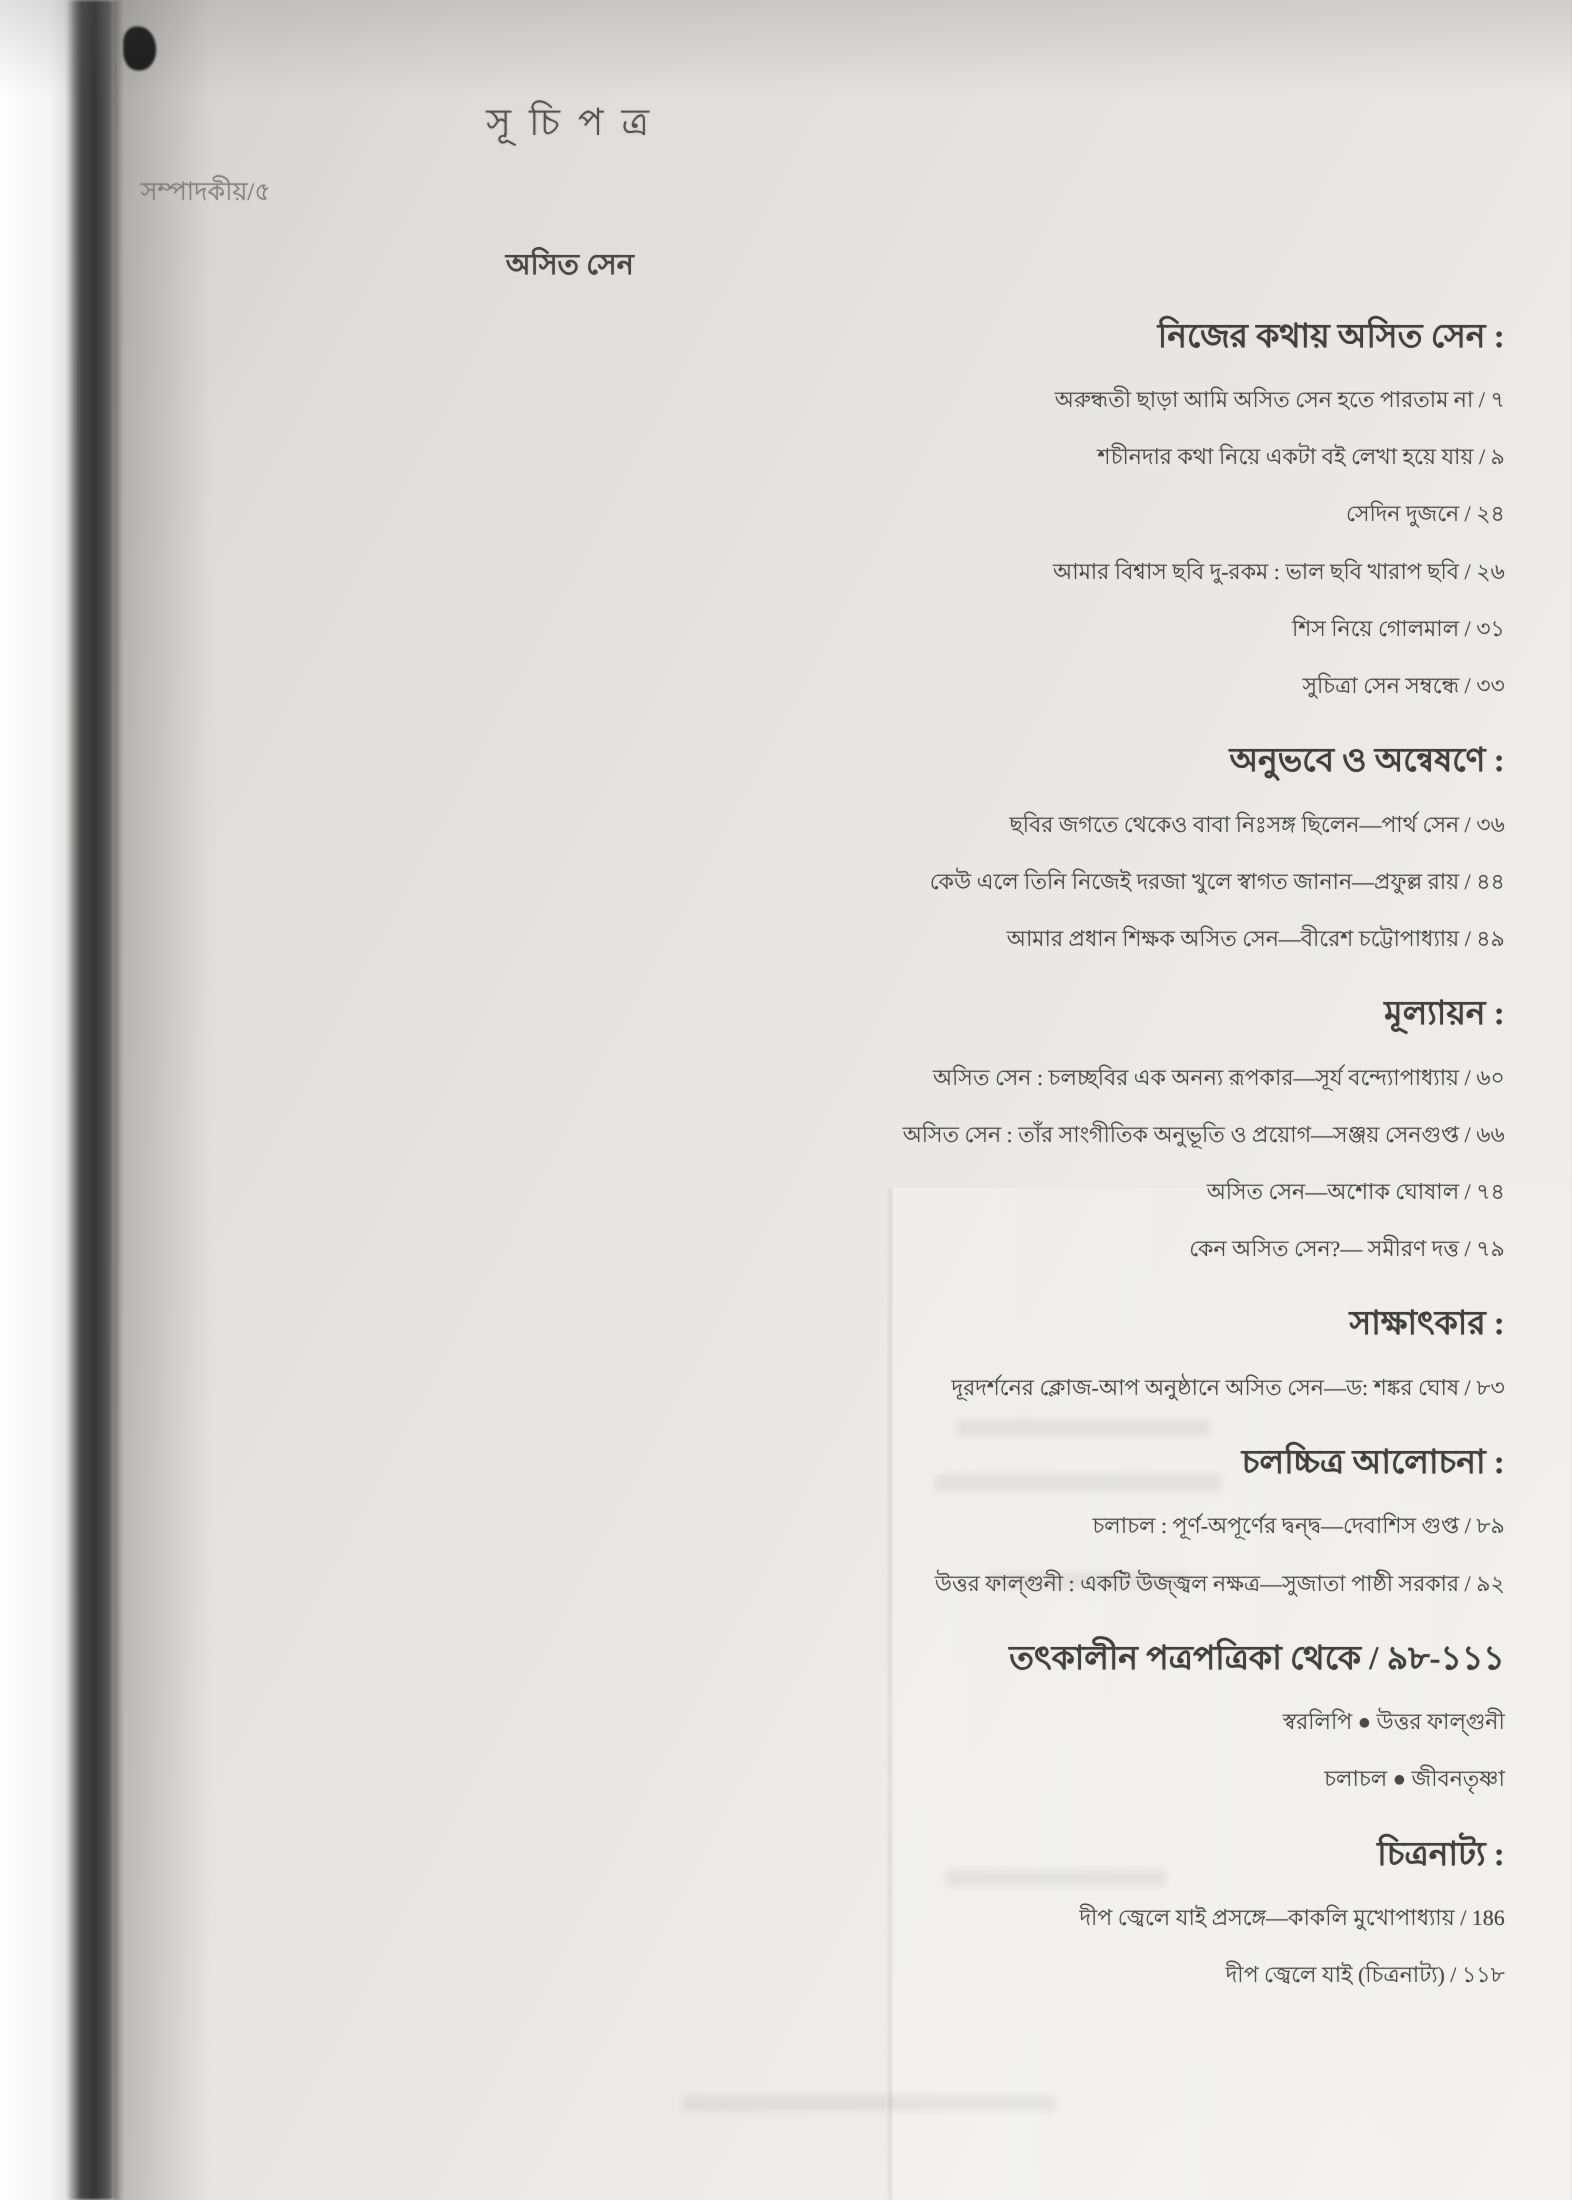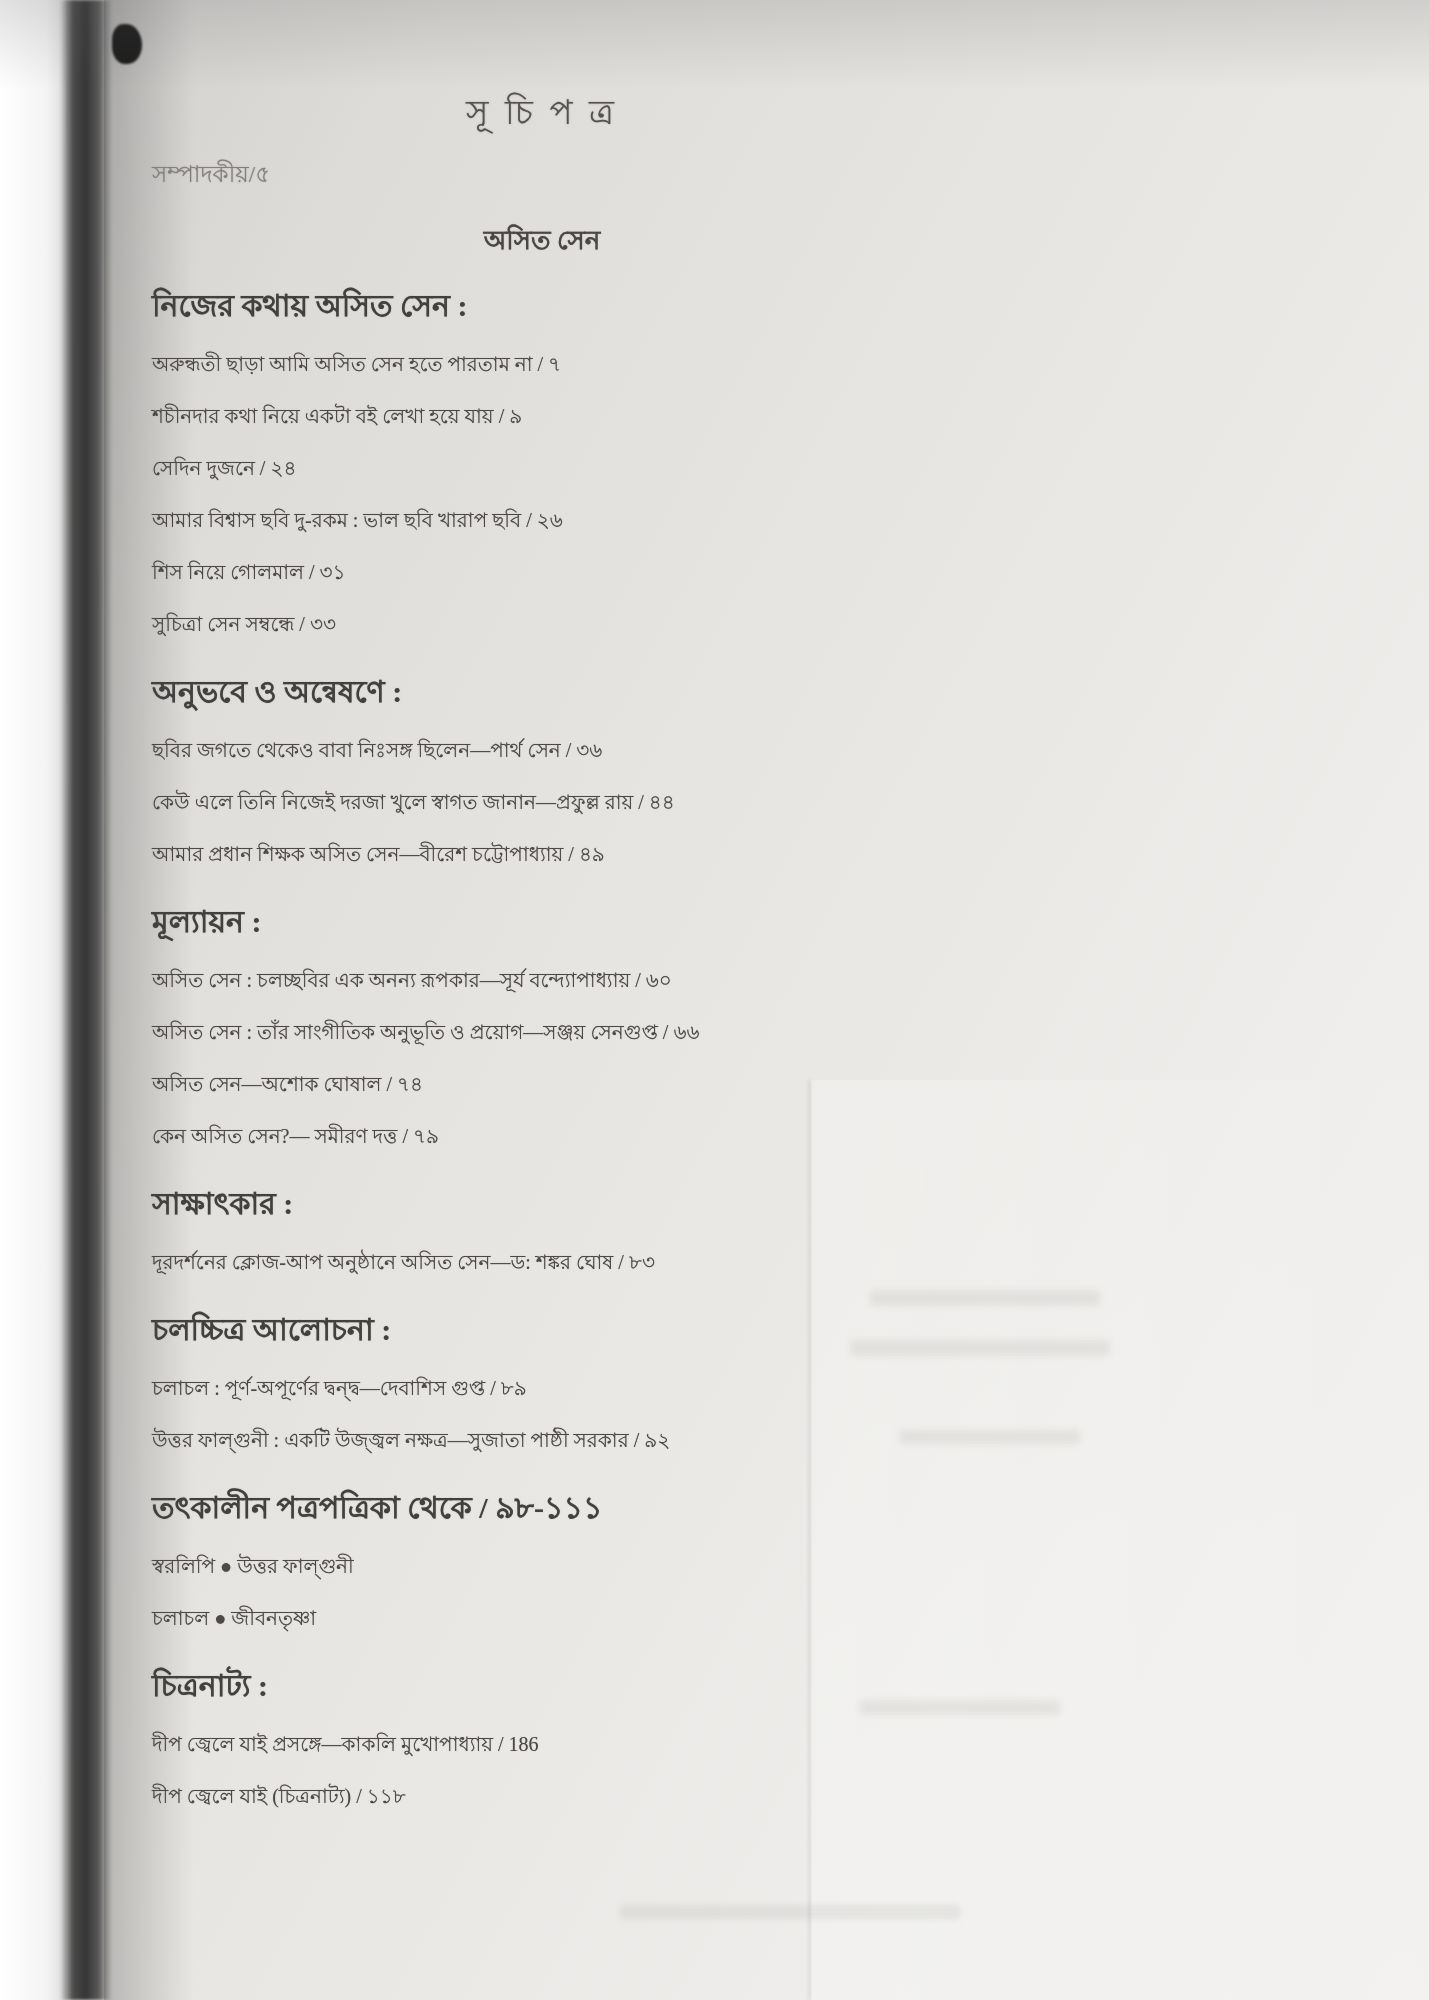--- a/index.html
+++ b/index.html
@@ -43,41 +43,41 @@
   .fold-light {
     position: absolute; left: 811px; top: 1080px; width: 618px; height: 920px;
     background: linear-gradient(90deg, rgba(255,255,255,0.25), rgba(255,255,255,0.05));
   }
   .smudge {
     position: absolute; background: rgba(110,105,100,0.10);
     filter: blur(3px); border-radius: 3px;
   }
 
   .content {
-    position: absolute; left: 152px; top: 0; width: 1240px;
+    position: absolute; left: 128px; top: 0; width: 1240px;
     color: #474442;
   }
   .center-box { width: 780px; text-align: center; }
   .page-title {
     margin-top: 88px; font-size: 34px; line-height: 50px;
     letter-spacing: 4px; color: #555250;
     text-shadow: 0 0 1.5px rgba(80,78,76,0.55);
     white-space: nowrap;
   }
   .editorial {
     margin-top: 22px; font-size: 23px; line-height: 30px;
     color: #84817d; text-shadow: 0 0 1.5px rgba(130,127,123,0.6);
     white-space: nowrap;
   }
   .subject {
     margin-top: 28px; font-size: 26px; line-height: 46px; font-weight: bold;
     color: #4a4745; text-shadow: 0 0 1px rgba(70,68,66,0.5);
     white-space: nowrap;
   }
-  .sec { margin-top: 16px; }
+  .sec { margin-top: 16px; text-align: right; }
   .sec-heading {
     font-size: 30px; line-height: 52px; font-weight: bold;
     color: #434140; text-shadow: 0 0 1px rgba(67,65,64,0.5);
     white-space: nowrap; margin: 0 0 6px 0;
   }
   .toc-item {
     font-size: 20px; line-height: 52px;
     color: #4c4947; text-shadow: 0 0 1px rgba(76,73,71,0.45);
     white-space: nowrap; margin: 0;
   }

